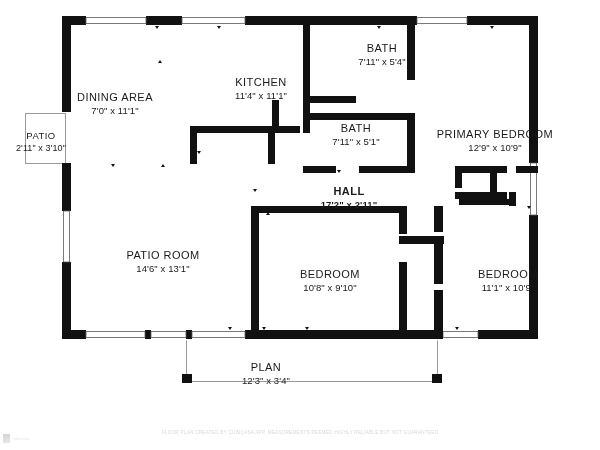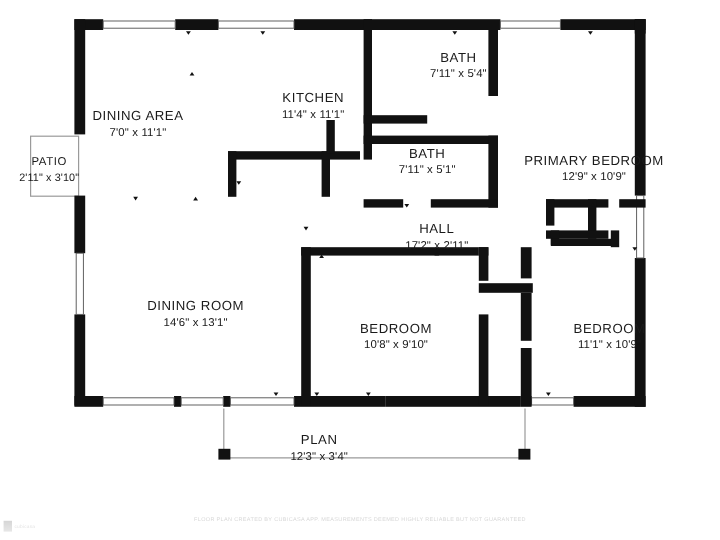--- a/index.html
+++ b/index.html
@@ -236,27 +236,27 @@
 <div class="room-label" style="left:356px; top:135px;">
   <span class="rl-name">BATH</span>
   <span class="rl-dim">7'11" x 5'1"</span>
 </div>
 
 <div class="room-label" style="left:495px; top:105px;margin-top:36px;">
   <span class="rl-name">PRIMARY BEDROOM</span>
   <span class="rl-dim">12'9" x 10'9"</span>
 </div>
 
-<div class="room-label" style="left:364px; top:198px;">
+<div class="room-label" style="left:349px; top:198px;font-weight:bold;">
   <span class="rl-name">HALL</span>
   <span class="rl-dim">17'2" x 2'11"</span>
 </div>
 
 <div class="room-label" style="left:163px; top:262px;">
-  <span class="rl-name">DINING ROOM</span>
+  <span class="rl-name">PATIO ROOM</span>
   <span class="rl-dim">14'6" x 13'1"</span>
 </div>
 
 <div class="room-label" style="left:330px; top:281px;">
   <span class="rl-name">BEDROOM</span>
   <span class="rl-dim">10'8" x 9'10"</span>
 </div>
 
 <div class="room-label" style="left:508px; top:281px;">
   <span class="rl-name">BEDROOM</span>

